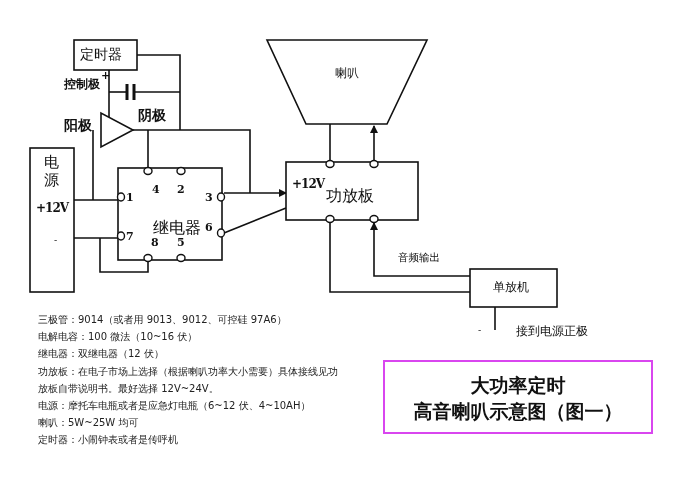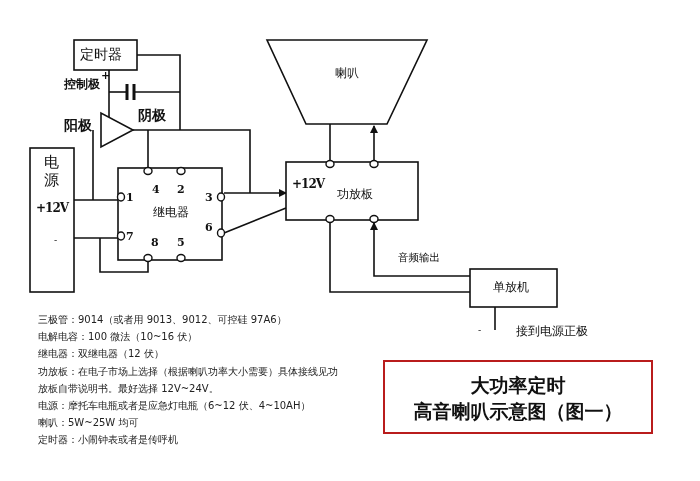--- a/index.html
+++ b/index.html
@@ -1,21 +1,21 @@
 <!DOCTYPE html>
 <html><head>
 <meta charset="utf-8">
 <style>
 html,body{margin:0;padding:0;background:#fff;}
 body{width:700px;height:481px;position:relative;overflow:hidden;font-family:"DejaVu Sans",sans-serif;color:#111;}
 svg{position:absolute;left:0;top:0;}
 .lbl{position:absolute;white-space:nowrap;line-height:1;}
 .notes{position:absolute;left:38px;top:311px;font-size:10px;line-height:17.2px;font-family:"DejaVu Sans",sans-serif;color:#222;}
 .notes div{white-space:nowrap;}
-.titlebox{position:absolute;left:383px;top:360px;width:270px;height:74px;border:2px solid #b91c1c;box-sizing:border-box;text-align:center;}
+.titlebox{position:absolute;left:383px;top:360px;width:270px;height:74px;border:2px solid #d946ef;box-sizing:border-box;text-align:center;}
 .titlebox div{font-size:19px;font-weight:bold;line-height:26px;}
 .bold{font-weight:bold;font-family:"DejaVu Serif",serif;}
 </style>
 </head>
 <body>
 
 <svg width="700" height="481" viewBox="0 0 700 481">
   <defs>
     <marker id="arr" markerWidth="8" markerHeight="8" refX="7" refY="4" orient="auto" markerUnits="userSpaceOnUse">
       <path d="M0,0 L8,4 L0,8 Z" fill="#111"></path>
@@ -93,33 +93,33 @@
 <div class="lbl bold" style="left:101px;top:70px;font-size:11px;">+</div>
 <div class="lbl bold" style="left:64px;top:78px;font-size:12px;text-align:center;">控制极</div>
 <div class="lbl bold" style="left:64px;top:118px;font-size:14px;">阳极</div>
 <div class="lbl bold" style="left:138px;top:108px;font-size:14px;">阴极</div>
 
 <div class="lbl" style="left:44px;top:155px;font-size:15px;">电</div>
 <div class="lbl" style="left:44px;top:173px;font-size:15px;">源</div>
 <div class="lbl bold" style="left:36px;top:202px;font-size:12px;letter-spacing:-1px;">+12V</div>
 <div class="lbl" style="left:54px;top:236px;font-size:9px;">-</div>
 
-<div class="lbl" style="left:153px;top:206px;font-size:12px;">继电器</div>
+<div class="lbl" style="left:153px;top:220px;font-size:16px;">继电器</div>
 <div class="lbl bold" style="left:152px;top:184px;font-size:11px;">4</div>
 <div class="lbl bold" style="left:177px;top:184px;font-size:11px;">2</div>
 <div class="lbl bold" style="left:126px;top:192px;font-size:11px;">1</div>
 <div class="lbl bold" style="left:205px;top:192px;font-size:11px;">3</div>
 <div class="lbl bold" style="left:205px;top:222px;font-size:11px;">6</div>
 <div class="lbl bold" style="left:126px;top:231px;font-size:11px;">7</div>
 <div class="lbl bold" style="left:151px;top:237px;font-size:11px;">8</div>
 <div class="lbl bold" style="left:177px;top:237px;font-size:11px;">5</div>
 
 <div class="lbl" style="left:335px;top:67px;font-size:12px;">喇叭</div>
 <div class="lbl bold" style="left:292px;top:178px;font-size:12px;letter-spacing:-1px;">+12V</div>
-<div class="lbl" style="left:337px;top:188px;font-size:12px;">功放板</div>
+<div class="lbl" style="left:326px;top:188px;font-size:16px;">功放板</div>
 <div class="lbl" style="left:398px;top:252px;font-size:10.5px;">音频输出</div>
 <div class="lbl" style="left:493px;top:281px;font-size:12px;">单放机</div>
 <div class="lbl" style="left:478px;top:326px;font-size:9px;">-</div>
 <div class="lbl" style="left:516px;top:325px;font-size:12px;">接到电源正极</div>
 
 <div class="notes">
   <div>三极管：9014（或者用 9013、9012、可控硅 97A6）</div>
   <div>电解电容：100 微法（10~16 伏）</div>
   <div>继电器：双继电器（12 伏）</div>
   <div>功放板：在电子市场上选择（根据喇叭功率大小需要）具体接线见功</div>

